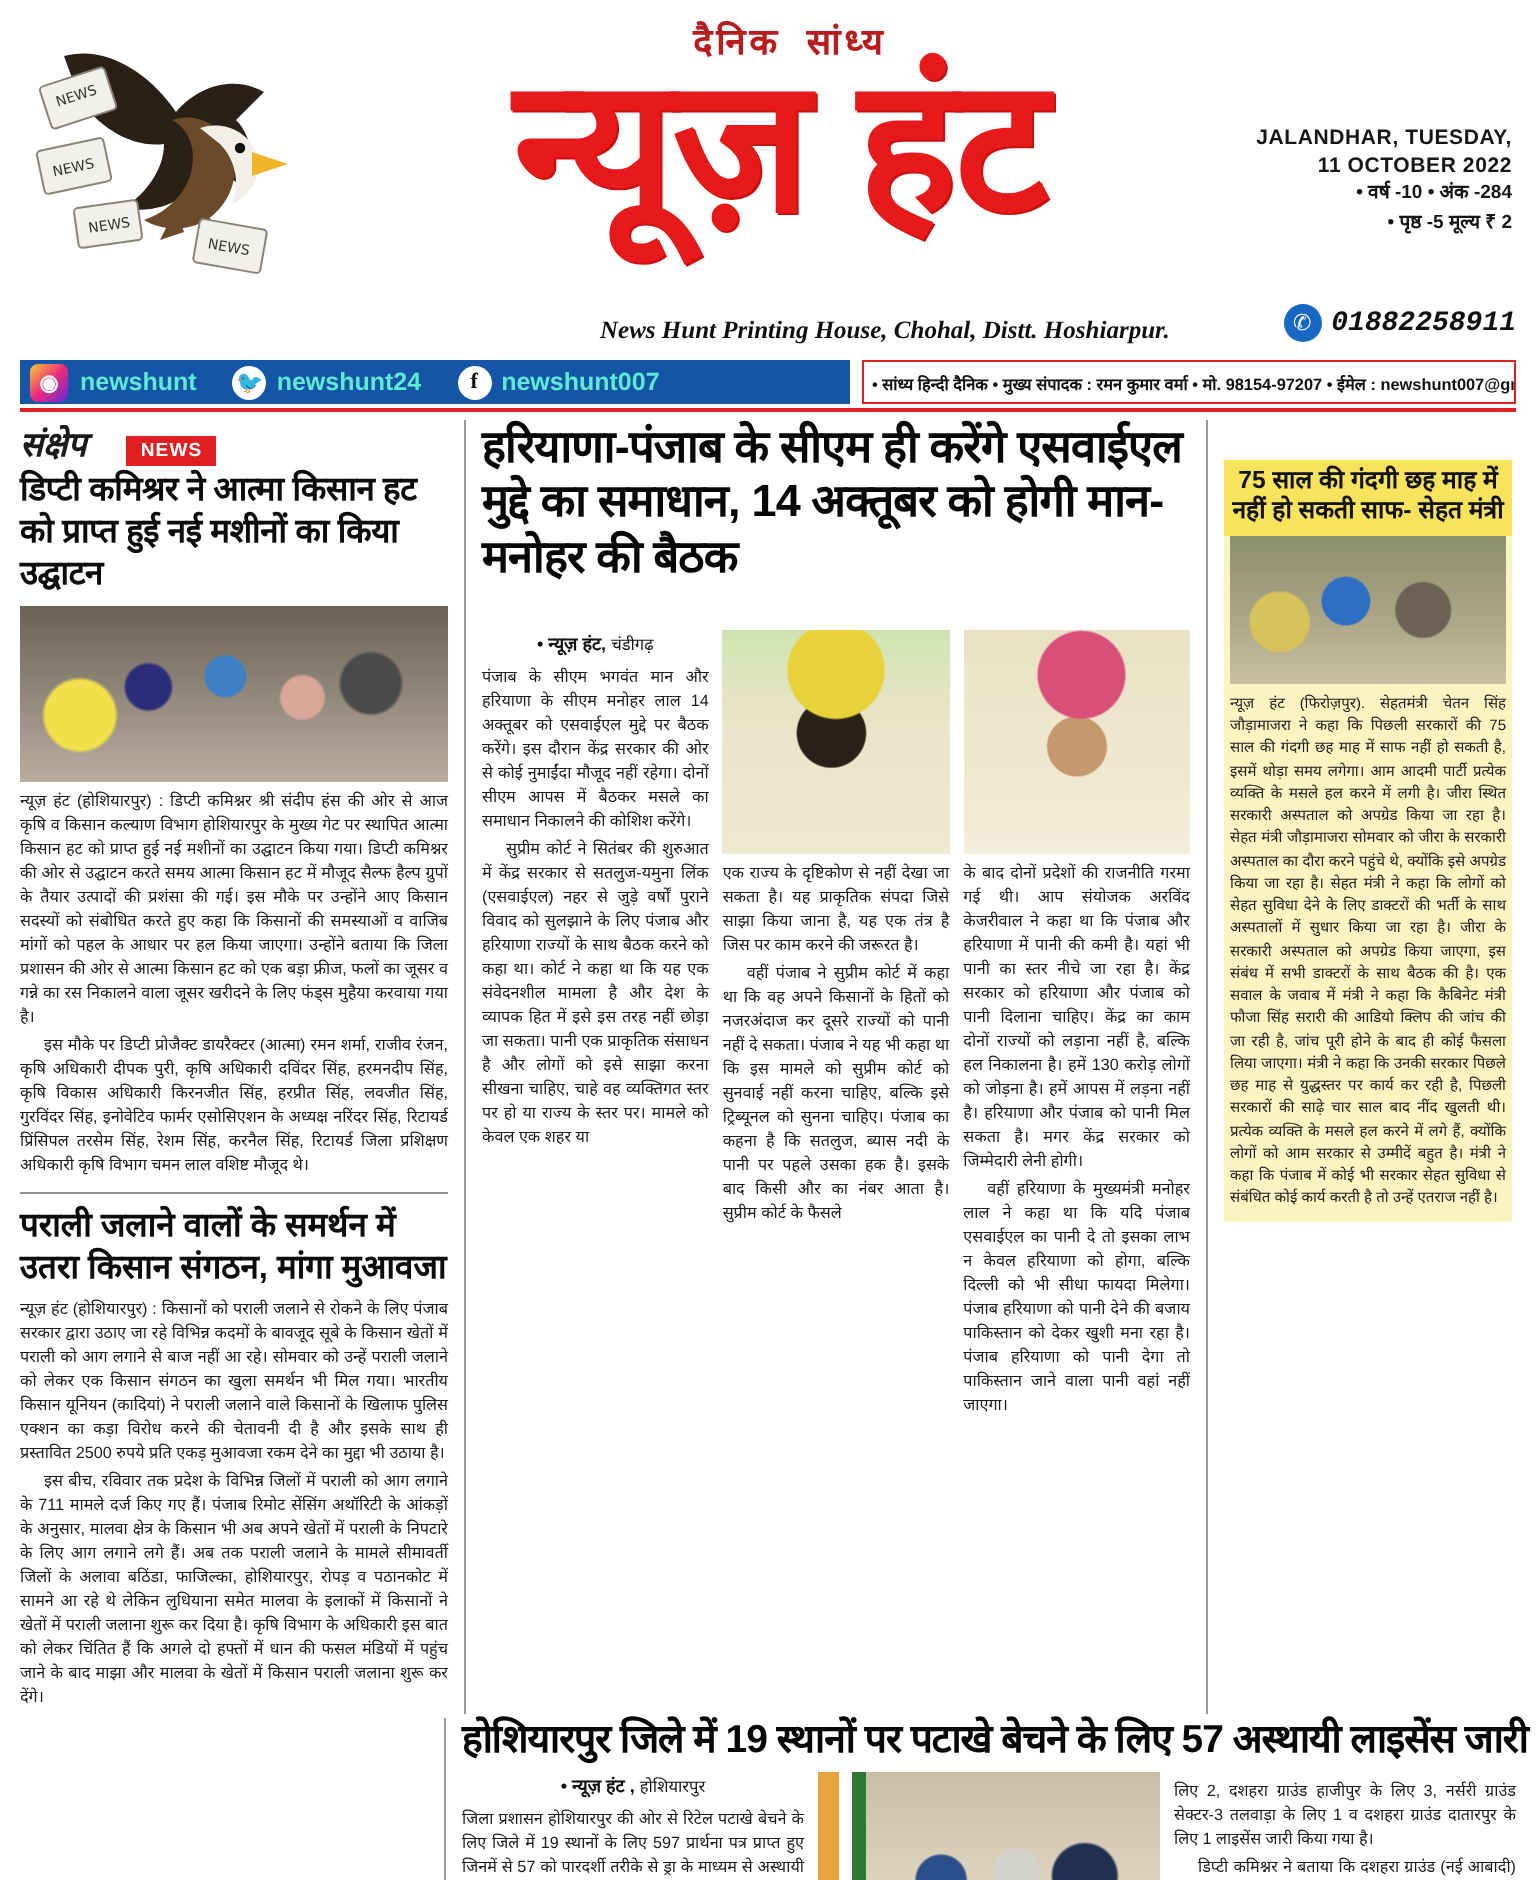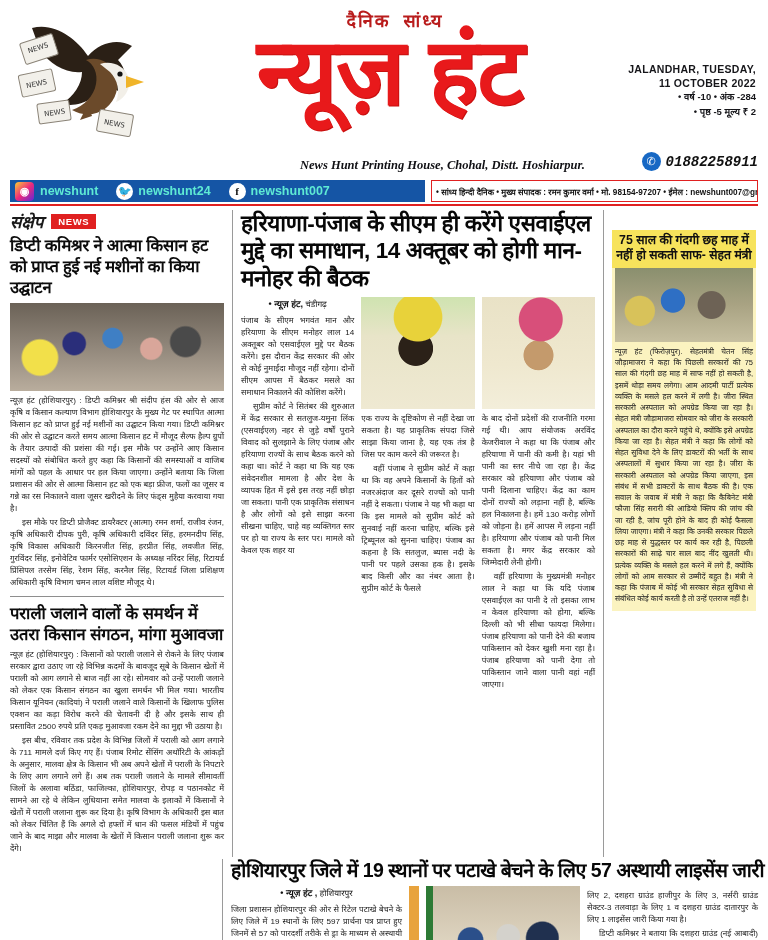--- a/index.html
+++ b/index.html
@@ -130,21 +130,21 @@
     position: relative;
     padding: 4px 10px 0 10px;
     display: flex;
     gap: 0;
   }
   .col-left  { width: 222px; padding-right: 8px; }
   .col-mid   { width: 372px; padding: 0 8px; border-left: 1px solid #9a9a9a; border-right: 1px solid #9a9a9a;}
   .col-right { width: 152px; padding-left: 8px; margin-top: 20px; }
 
   
-  .sankshep-row { display:flex; align-items:center; gap:8px; margin-bottom: 2px;}
+  .sankshep-row { display:flex; align-items:flex-end; gap:20px; margin-bottom: 2px;}
   .sankshep {
     font-family:"Liberation Serif", serif;
     font-style: italic; font-weight:700; font-size:17px; color:#1a1a1a;
   }
   .newsbadge {
     background:#e02020; color:#fff; font-size:9.5px; font-weight:700;
     padding: 2px 7px; letter-spacing:.6px;
   }
   .hl-left {
     font-size: 16.5px; font-weight: 700; line-height: 1.28;
@@ -161,21 +161,21 @@
   .body-text p.first { text-indent: 0; }
   .sep-line { height:1px; background:#8e8e8e; margin: 7px 0 6px 0; }
   .hl-left2 {
     font-size: 16.5px; font-weight:700; line-height:1.28; color:#0c0c0c;
     margin-bottom: 4px;
   }
 
   
   .hl-mid {
     font-size: 22.5px; font-weight: 700; line-height: 1.22;
-    color:#070707; letter-spacing:-0.4px; margin-bottom: 5px;
+    color:#070707; letter-spacing:-0.4px; margin-bottom: 23px;
   }
   .mid-3col { display:flex; gap:7px; }
   .mc { flex:1; }
   .byline { font-size:9px; font-weight:700; color:#121212; margin-bottom:5px;text-align:center; }
   .byline .small { font-weight:400; font-size:8.3px; }
   .photo-cm { width:100%; height: 112px; display:block; }
   .hl-mid2 {
     font-size: 19.5px; font-weight:700; line-height:1.2; color:#070707;
     letter-spacing:-0.5px; margin-bottom: 4px; white-space: nowrap;
   }

